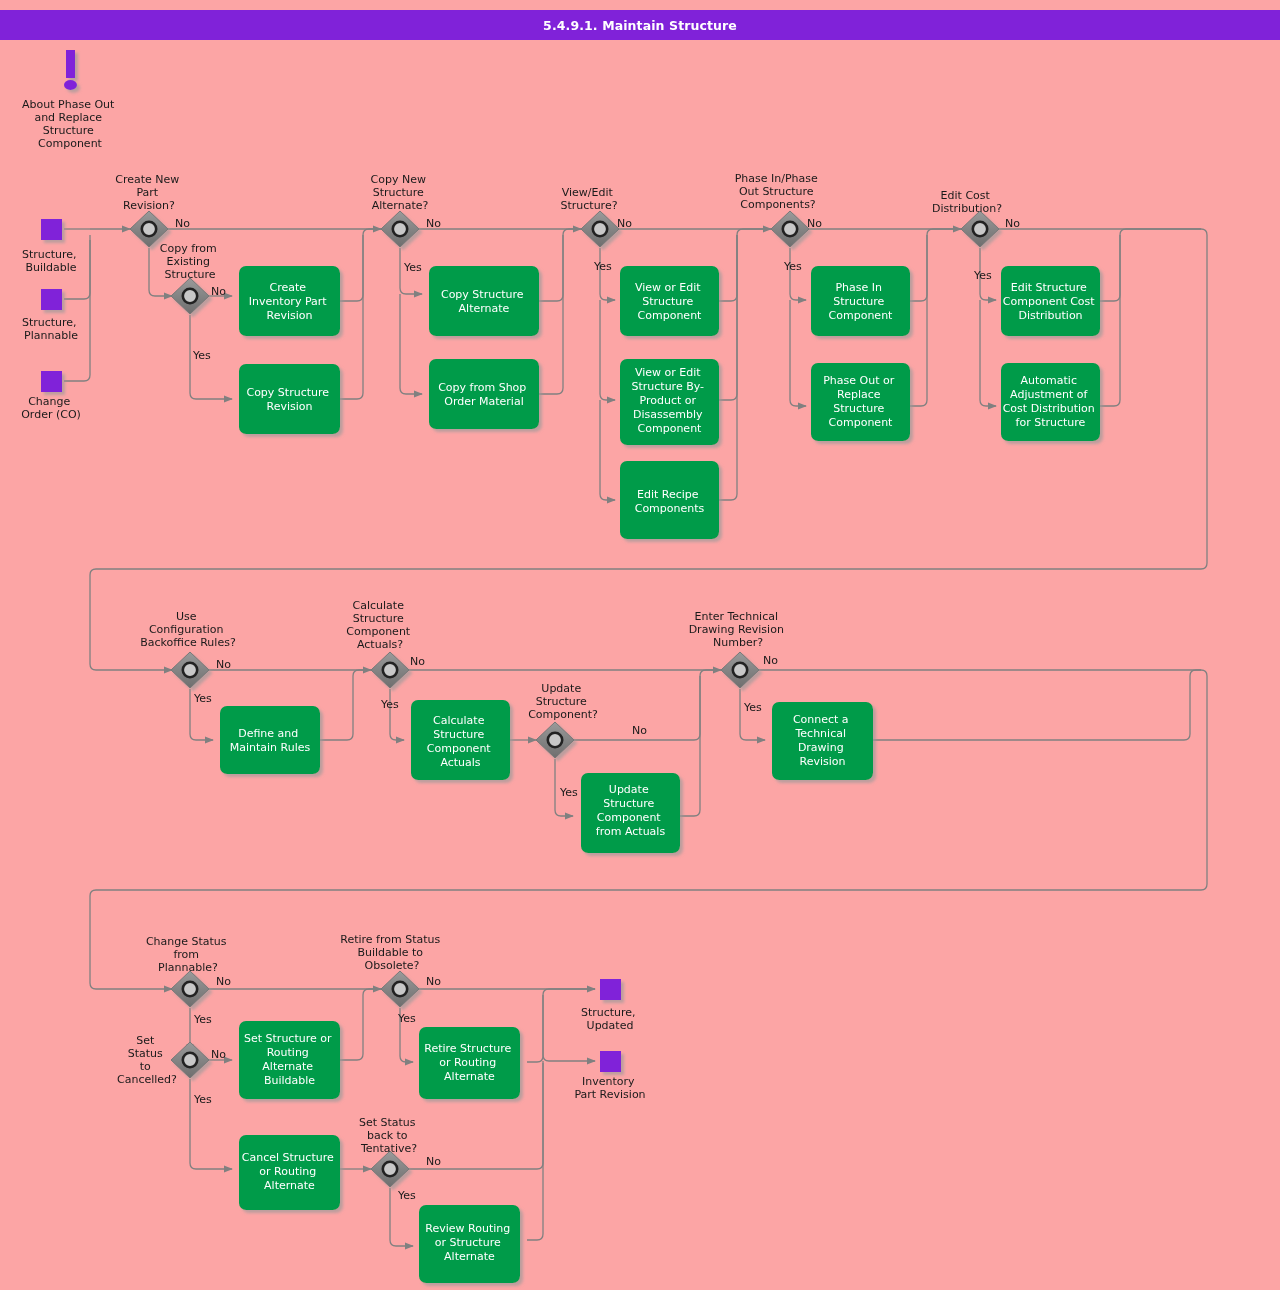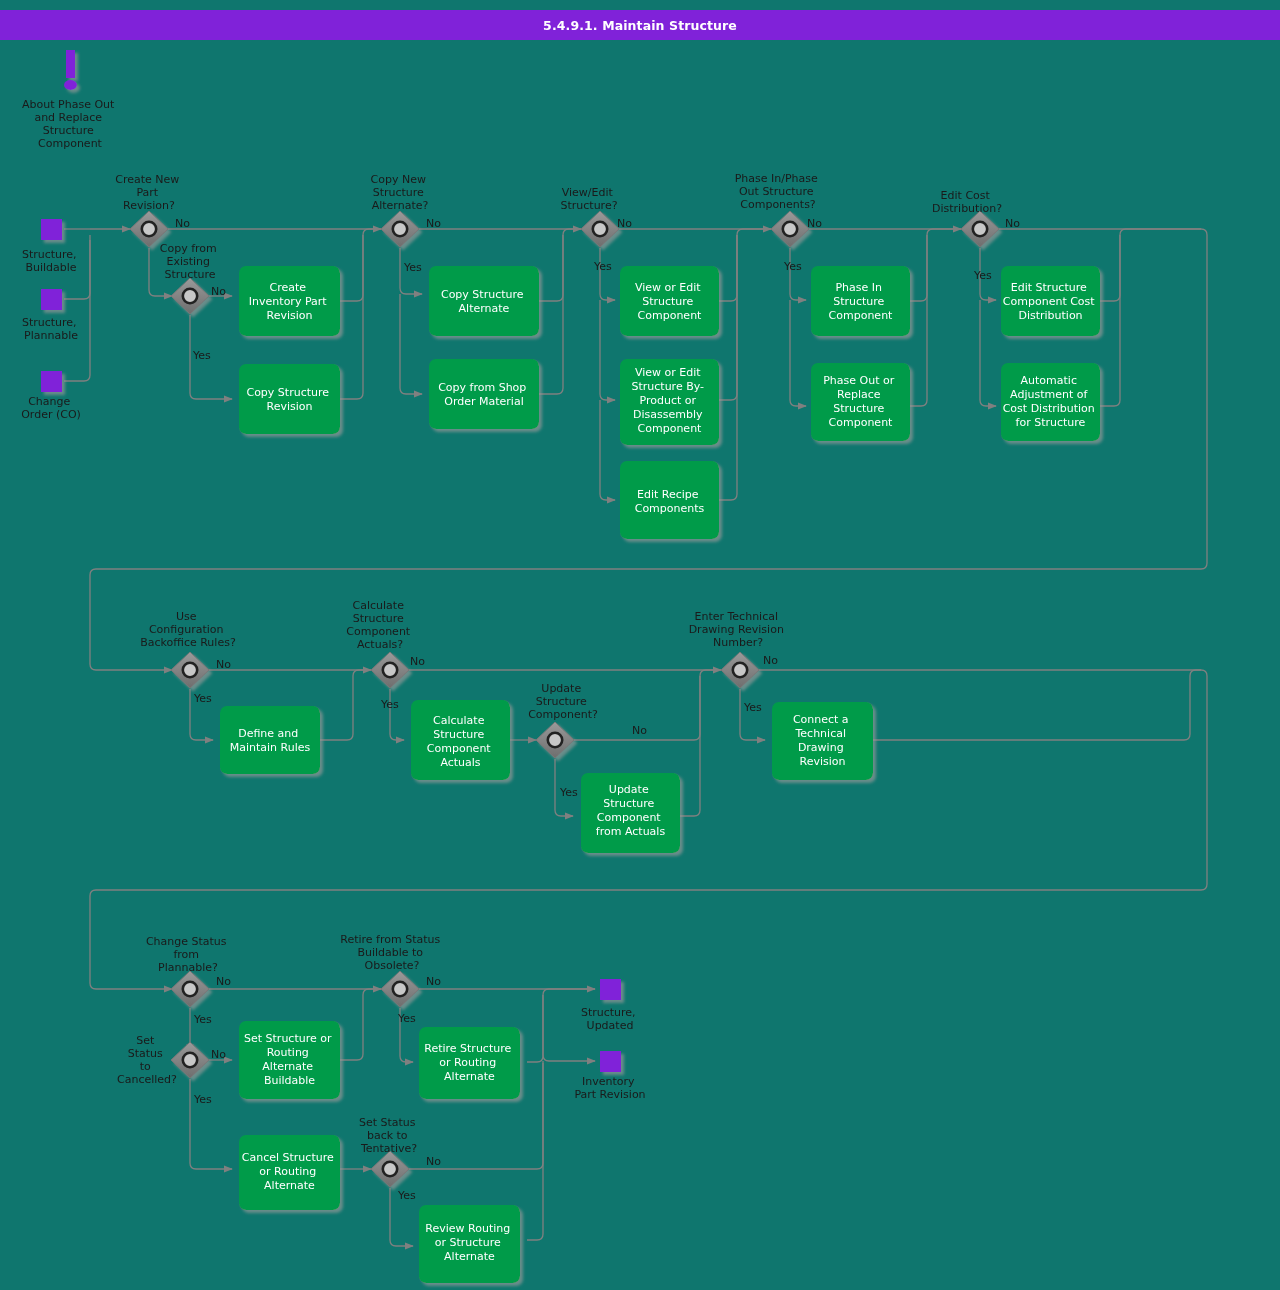--- a/index.html
+++ b/index.html
@@ -7,21 +7,21 @@
     margin: 0; padding: 0;
     width: 1280px; height: 1290px;
     background: #ffffff;
     font-family: "DejaVu Sans", sans-serif;
   }
   #page {
     position: relative;
     width: 1280px;
     height: 1290px;
     overflow: hidden;
-    background: #0f766e;
+    background: #fca5a5;
   }
   #titlebar {
     position: absolute;
     left: 0; top: 10px;
     width: 1280px; height: 30px;
     background: #8022D9;
     color: #ffffff;
     font-size: 12.5px;
     font-weight: bold;
     display: flex;

